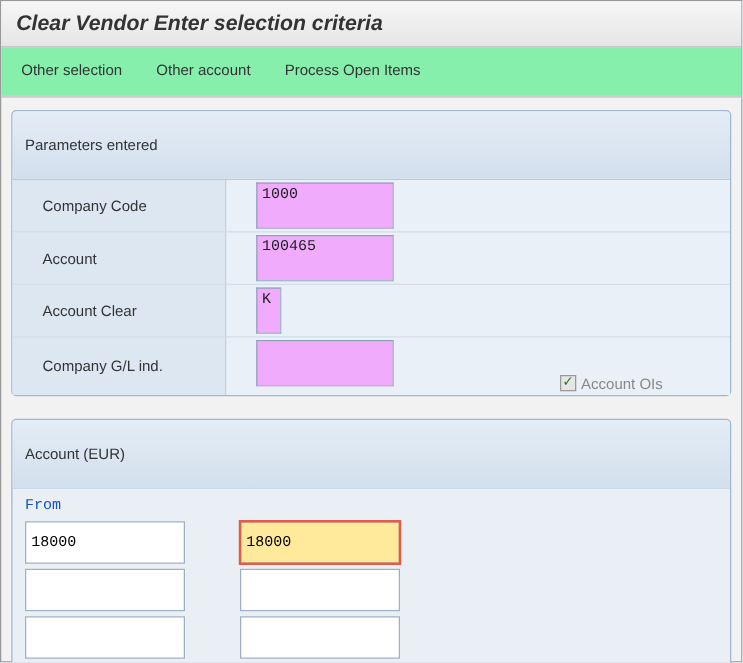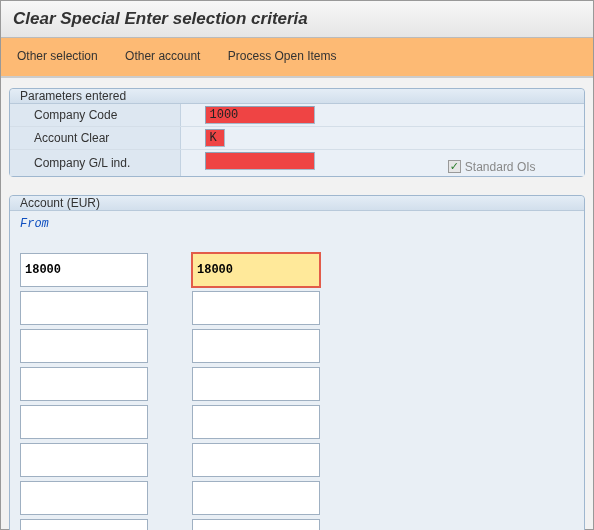--- a/index.html
+++ b/index.html
@@ -22,21 +22,21 @@
       border-bottom: 1px solid #bbb;
       padding: 8px 12px;
     }
     .title-text {
       font-size: 17px;
       font-style: italic;
       font-weight: bold;
       color: #333;
     }
     .menu-bar {
-      background: #fdba74;
+      background: #86efac;
       border-bottom: 2px solid #ccc;
       padding: 8px 4px 10px 4px;
     }
     .menu-item {
       display: inline-block;
       color: #333;
       padding: 3px 12px;
       cursor: pointer;
       font-size: 12px;
     }
@@ -47,21 +47,21 @@
       background: #e9eff5;
       border: 1px solid #9fb7cf;
       border-radius: 4px;
       margin-bottom: 18px;
       position: relative;
     }
     .panel-header {
       background: linear-gradient(to bottom, #e4edf6, #d2dfec);
       border-bottom: 1px solid #b8c9da;
       border-radius: 4px 4px 0 0;
-      padding: 0 10px;
+      padding: 20px 10px;
       font-size: 12px;
       color: #333;
     }
     .panel-body {
       padding: 0;
     }
     .params-table {
       width: 100%;
       border-collapse: collapse;
     }
@@ -79,27 +79,27 @@
       padding-left: 10px;
     }
     .value-cell {
       background: #eaf0f7;
       border-bottom: 1px solid #d4dee8;
     }
     .last-row .label-cell, .last-row .value-cell {
        border-bottom: none;
     }
     .ro-input {
-      background: #ef4444;
+      background: #f0abfc;
       border: 1px solid #a7b9cb;
       border-top-color: #8ea3b8;
       border-left-color: #8ea3b8;
       font-family: "Courier New", monospace;
       font-size: 12px;
-      height: 18px;
+      height: 37px;
       padding: 1px 4px;
       color: #222;
       display: inline-block;
       line-height: 15px;
     }
     .ro-input.w-med { width: 110px; }
     .ro-input.w-sm { width: 20px; text-align: left;}
     .checkbox-wrap {
       display: inline-flex;
       align-items: center;
@@ -114,22 +114,21 @@
       display: inline-flex;
       align-items: center; justify-content: center;
       font-size: 11px; color: #2a7d2a;
       line-height: 1;
     }
     .amount-body {
       padding: 6px 10px 10px 10px;
     }
     .col-labels {
       display: flex;
-      margin-bottom: 22px;
-      font-style: italic;
+      margin-bottom: 6px;
     }
     .col-label {
       font-family: "Courier New", monospace;
       color: #1050c0;
       font-size: 12px;
       width: 172px;
     }
     .rows-wrap {}
     .amount-row {
       display: flex;
@@ -138,35 +137,34 @@
     }
     .cell-input {
       font-family: "Courier New", monospace;
       font-size: 12px;
       height: 20px;
       width: 128px;
       border: 1px solid #9fb0c2;
       background: #fff;
       padding: 16px 4px;
       margin-right: 44px;
-      font-weight: bold;
     }
     .cell-input.active {
       background: #ffe99a;
       outline: 2px solid #e25c4a;
       outline-offset: -1px;
     }
   </style>
 </head>
 <body>
 
 <div class="app-frame">
 
   <div class="title-bar">
-    <span class="title-text">Clear Special Enter selection criteria</span>
+    <span class="title-text">Clear Vendor Enter selection criteria</span>
   </div>
 
   <div class="menu-bar">
     <span class="menu-item">Other selection</span>
     <span class="menu-item">Other account</span>
     <span class="menu-item">Process Open Items</span>
   </div>
 
   <div class="content-area">
 
@@ -175,32 +173,38 @@
       <div class="panel-body">
         <table class="params-table">
           <tbody>
               <tr>
             <td class="label-cell">Company Code</td>
             <td class="value-cell">
               <span class="ro-input w-med">1000</span>
             </td>
           </tr>
           <tr>
+            <td class="label-cell">Account</td>
+            <td class="value-cell">
+              <span class="ro-input w-med">100465</span>
+            </td>
+          </tr>
+          <tr>
             <td class="label-cell">Account Clear</td>
             <td class="value-cell">
               <span class="ro-input w-sm">K</span>
             </td>
           </tr>
           <tr class="last-row">
             <td class="label-cell">Company G/L ind.</td>
             <td class="value-cell">
               <span class="ro-input w-med"></span>
               <span class="checkbox-wrap">
                 <span class="cb">✓</span>
-                <span>Standard OIs</span>
+                <span>Account OIs</span>
               </span>
             </td>
           </tr>
         </tbody>
           </table>
       </div>
     </div>
 
     <div class="panel">
       <div class="panel-header">Account (EUR)</div>

